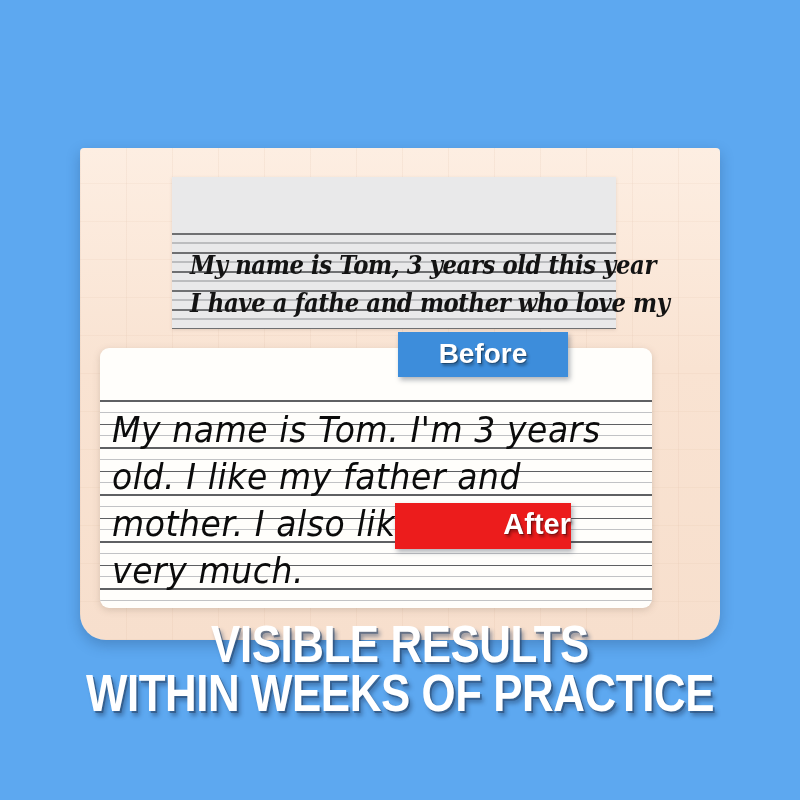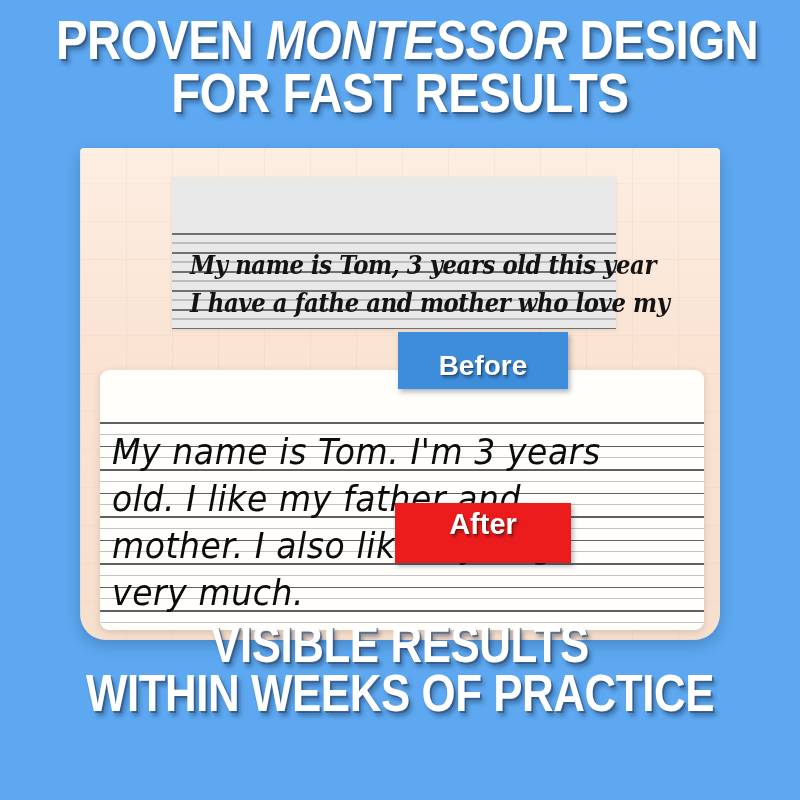--- a/index.html
+++ b/index.html
@@ -108,31 +108,32 @@
     line-height: 1;
     text-shadow:
       1px 1px 0 rgba(0,0,0,0.30),
       2px 3px 3px rgba(0,0,0,0.32);
     box-shadow: 2px 3px 5px rgba(30,40,60,0.35);
   }
   #badge-before {
     left: 318px;
     top: 184px;
     width: 170px;
-    padding: 20px 0 9px 0;
+    padding: 8px 0 9px 0;
     font-size: 28px;
     background: #3d8ddb;
   }
   #badge-after {
     left: 315px;
     top: 355px;
     width: 176px;
-    padding: 7px 0 24px 0;
+    padding: 7px 0 10px 0;
     font-size: 29px;
     background: #ec1c1c;
+    text-align: right;
   }
 
   
   .ruled {
     position: absolute;
     left: 0;
     width: 100%;
   }
 
   #before-rules {
@@ -168,22 +169,22 @@
     transform-origin: left center;
     z-index: 3;
   }
   #before-line-1 { top: 74px; }
   #before-line-2 { top: 112px; }
 
   
   #after-panel {
     position: absolute;
     left: 20px;
-    top: 222px;
-    width: 604px;
+    top: 200px;
+    width: 552px;
     height: 260px;
     background: #fffefb;
     border-radius: 9px;
     box-shadow: 0 2px 7px rgba(120,100,85,0.25);
     overflow: hidden;
   }
 
   #after-rules {
     top: 52px;
     height: 208px;
@@ -221,24 +222,20 @@
   #after-line-2 { top: 109px; }
   #after-line-3 { top: 156px; }
   #after-line-4 { top: 203px; }
 
 </style>
 </head>
 <body>
 
 <div id="poster">
 
-  <div class="headline-block" id="headline-top">
-    <span class="headline-line l1"><span>PROVEN </span><span class="em-italic">MONTESSOR</span><span> DESIGN</span></span>
-    <span class="headline-line l2">FOR FAST RESULTS</span>
-  </div>
 
   <div id="board">
 
     <div id="before-panel">
       <div class="ruled" id="before-rules"></div>
       <div class="ruled" id="before-rules-mid"></div>
       <div class="hand-messy" id="before-line-1">My name is Tom, 3 years old this year</div>
       <div class="hand-messy" id="before-line-2">I have a fathe and mother who love my</div>
     </div>
 

